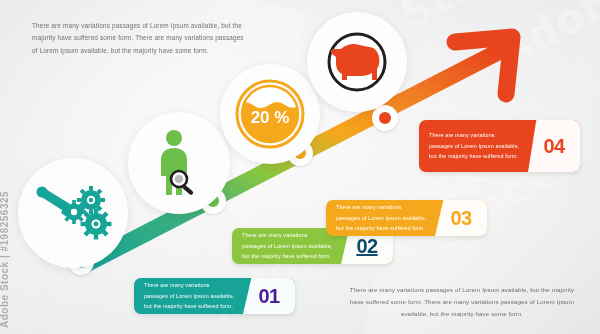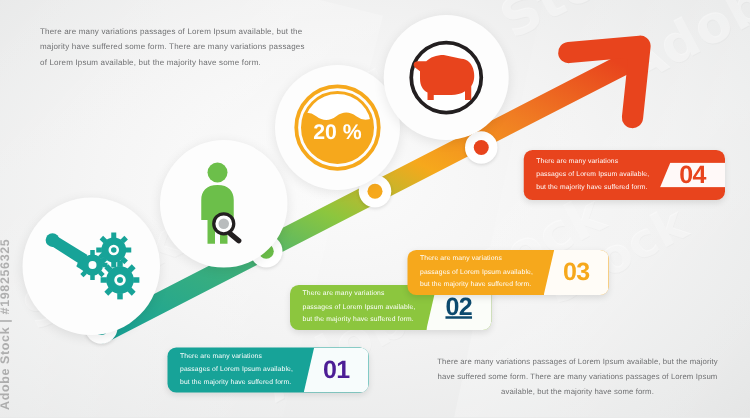--- a/index.html
+++ b/index.html
@@ -290,21 +290,21 @@
         <path d="M26 19 c-9 0 -13 5 -13 12 l0 16 l5 0 l0 19 l6 0 l0 -19 l4 0 l0 19 l6 0 l0 -19 l5 0 l0 -16 c0 -7 -4 -12 -13 -12 z"></path>
       </g>
       <g>
         <circle cx="31" cy="50" r="8" fill="#ffffff" stroke="#231f20" stroke-width="2.6"></circle>
         <circle cx="31" cy="50" r="4.2" fill="#b9bcbd"></circle>
         <rect x="36" y="55" width="13" height="4.2" rx="2.1" fill="#231f20" transform="rotate(40 36 55)"></rect>
       </g>
     </svg>
   </div>
 
-  <div class="icon-circle" style="left:220px; top:52px; width:100px; height:100px;">
+  <div class="icon-circle" style="left:220px; top:64px; width:100px; height:100px;">
     <svg width="76" height="76" viewBox="0 0 76 76">
       <defs>
         <clipPath id="pclip">
             <circle cx="38" cy="38" r="28"></circle>
           </clipPath>
       </defs>
       <circle cx="38" cy="38" r="33" fill="none" stroke="#f6a81c" stroke-width="3"></circle>
       <circle cx="38" cy="38" r="28" fill="#ffffff"></circle>
       <g clip-path="url(#pclip)">
         <path d="M4 30 q9 -7 17 -1 q8 6 16 0 q8 -6 16 0 q8 6 16 -1 L72 76 L4 76 Z" fill="#f6a81c"></path>
@@ -335,21 +335,21 @@
     </div>
   </div>
 
   <div class="step-box" style="left:326px; top:179px; width:161px; height:36px; background:#f6a81c;margin-top:21px;">
     <div class="step-text">There are many variations passages of Lorem Ipsum available, but the majority have suffered form.</div>
     <div class="step-num-wrap">
       <span class="step-num" style="color:#f6a81c;">03</span>
     </div>
   </div>
 
-  <div class="step-box" style="left:419px; top:120px; width:161px; height:40px; background:#e8441d;align-items:center;">
+  <div class="step-box" style="left:419px; top:120px; width:161px; height:52px; background:#e8441d;">
     <div class="step-text">There are many variations passages of Lorem Ipsum available, but the majority have suffered form.</div>
     <div class="step-num-wrap">
       <span class="step-num" style="color:#e8441d;">04</span>
     </div>
   </div>
 
   <div class="footer-block">
     <p class="footer-copy">There are many variations passages of Lorem Ipsum available, but the majority have suffered  some form. There are many variations passages of Lorem Ipsum available, but the majority have some form.</p>
   </div>
 

